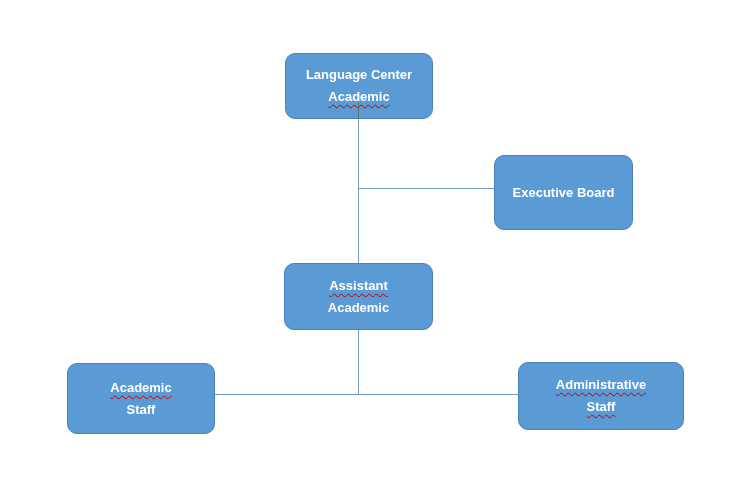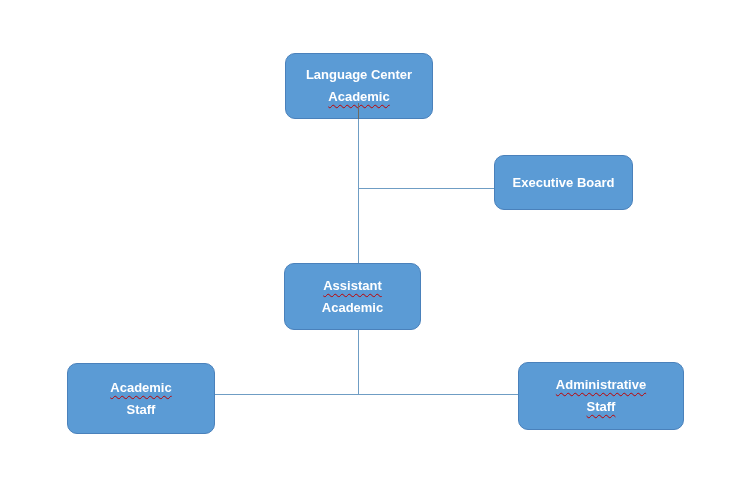--- a/index.html
+++ b/index.html
@@ -38,22 +38,22 @@
     text-decoration-color: #c00000;
     text-decoration-thickness: 1px;
     text-underline-offset: 3px;
   }
   .connector {
     position: absolute;
     background: #6f9dc4;
   }
   
   #node-director   { left: 285px; top: 53px;  width: 148px; height: 66px; }
-  #node-executive  { left: 494px; top: 155px; width: 139px; height: 55px; }
-  #node-assistant  { left: 284px; top: 263px; width: 137px; height: 67px; }
+  #node-executive  { left: 494px; top: 155px; width: 139px; height: 75px; }
+  #node-assistant  { left: 284px; top: 263px; width: 149px; height: 67px; }
   #node-academic   { left: 67px;  top: 363px; width: 148px; height: 71px; }
   #node-admin      { left: 518px; top: 362px; width: 166px; height: 68px; }
   
   #conn-director-assistant { left: 358px; top: 119px; width: 1px;   height: 144px; }
   #conn-branch-executive   { left: 359px; top: 188px; width: 135px; height: 1px; }
   #conn-assistant-down     { left: 358px; top: 330px; width: 1px;   height: 64px; }
   #conn-staff-horizontal   { left: 215px; top: 394px; width: 303px; height: 1px; }
   #conn-anchor-stub        { left: 358px; top: 103px; width: 1px;   height: 16px; background: #6e6a60; }
 </style>
 </head>

